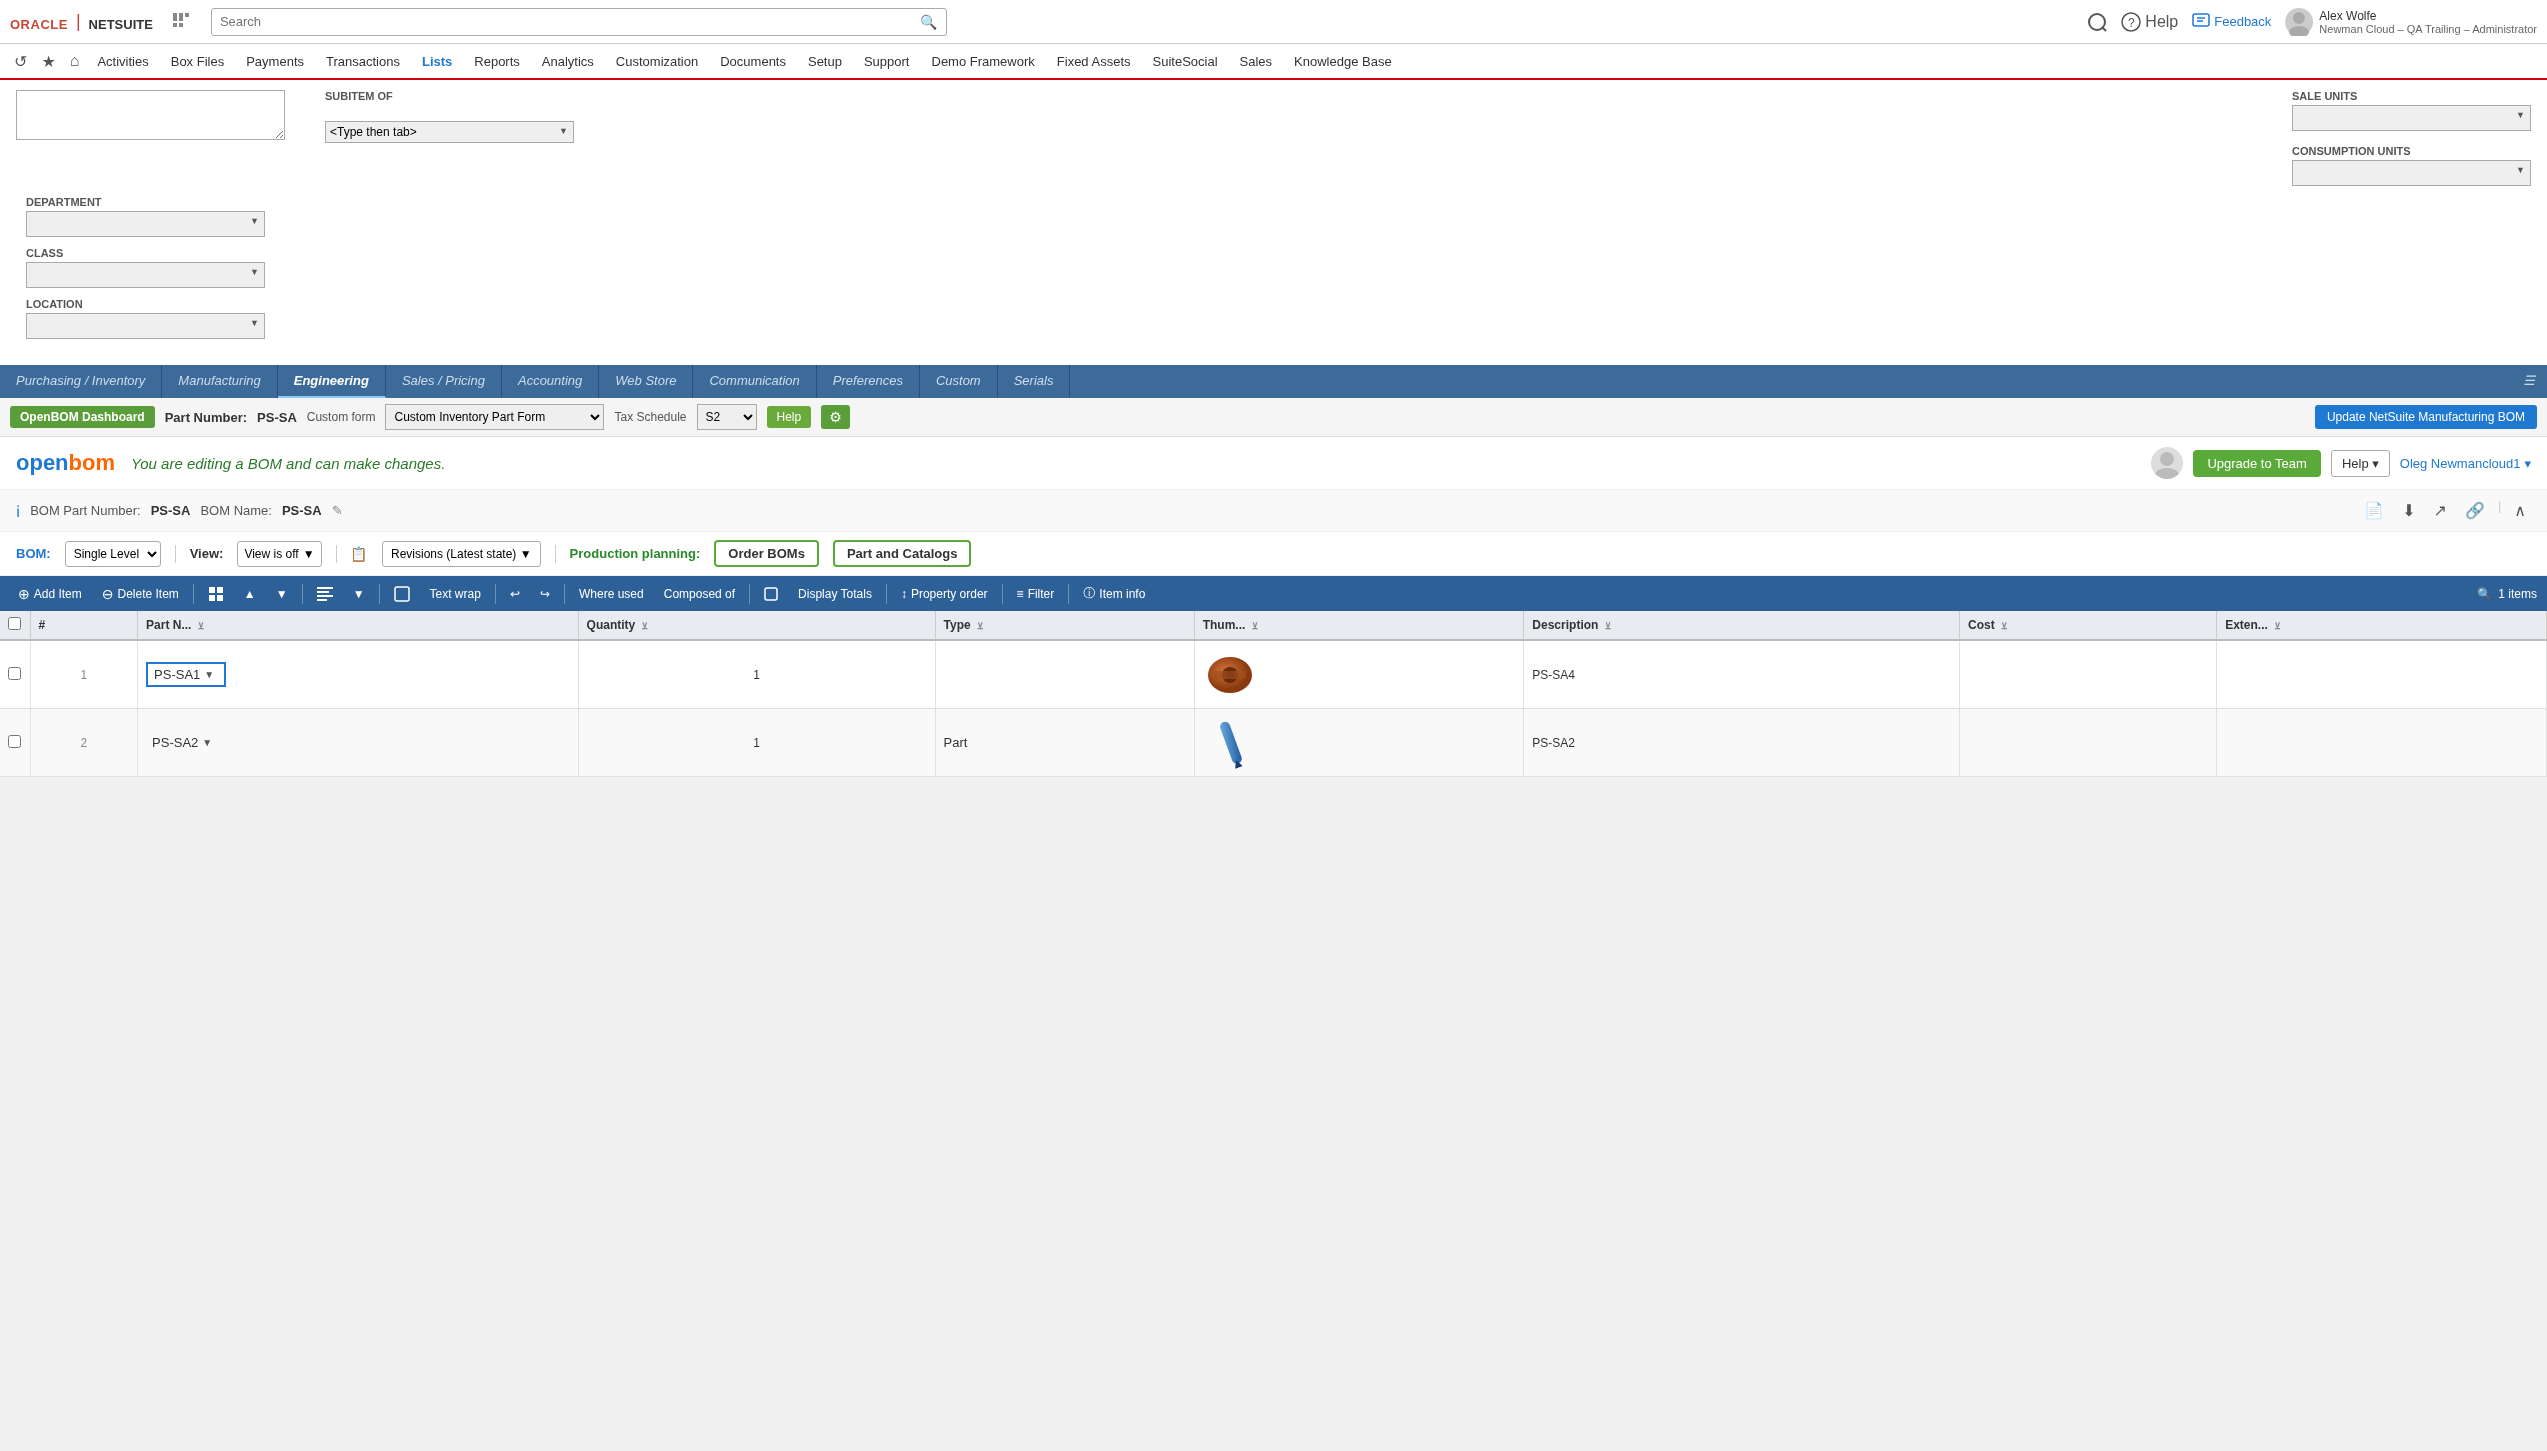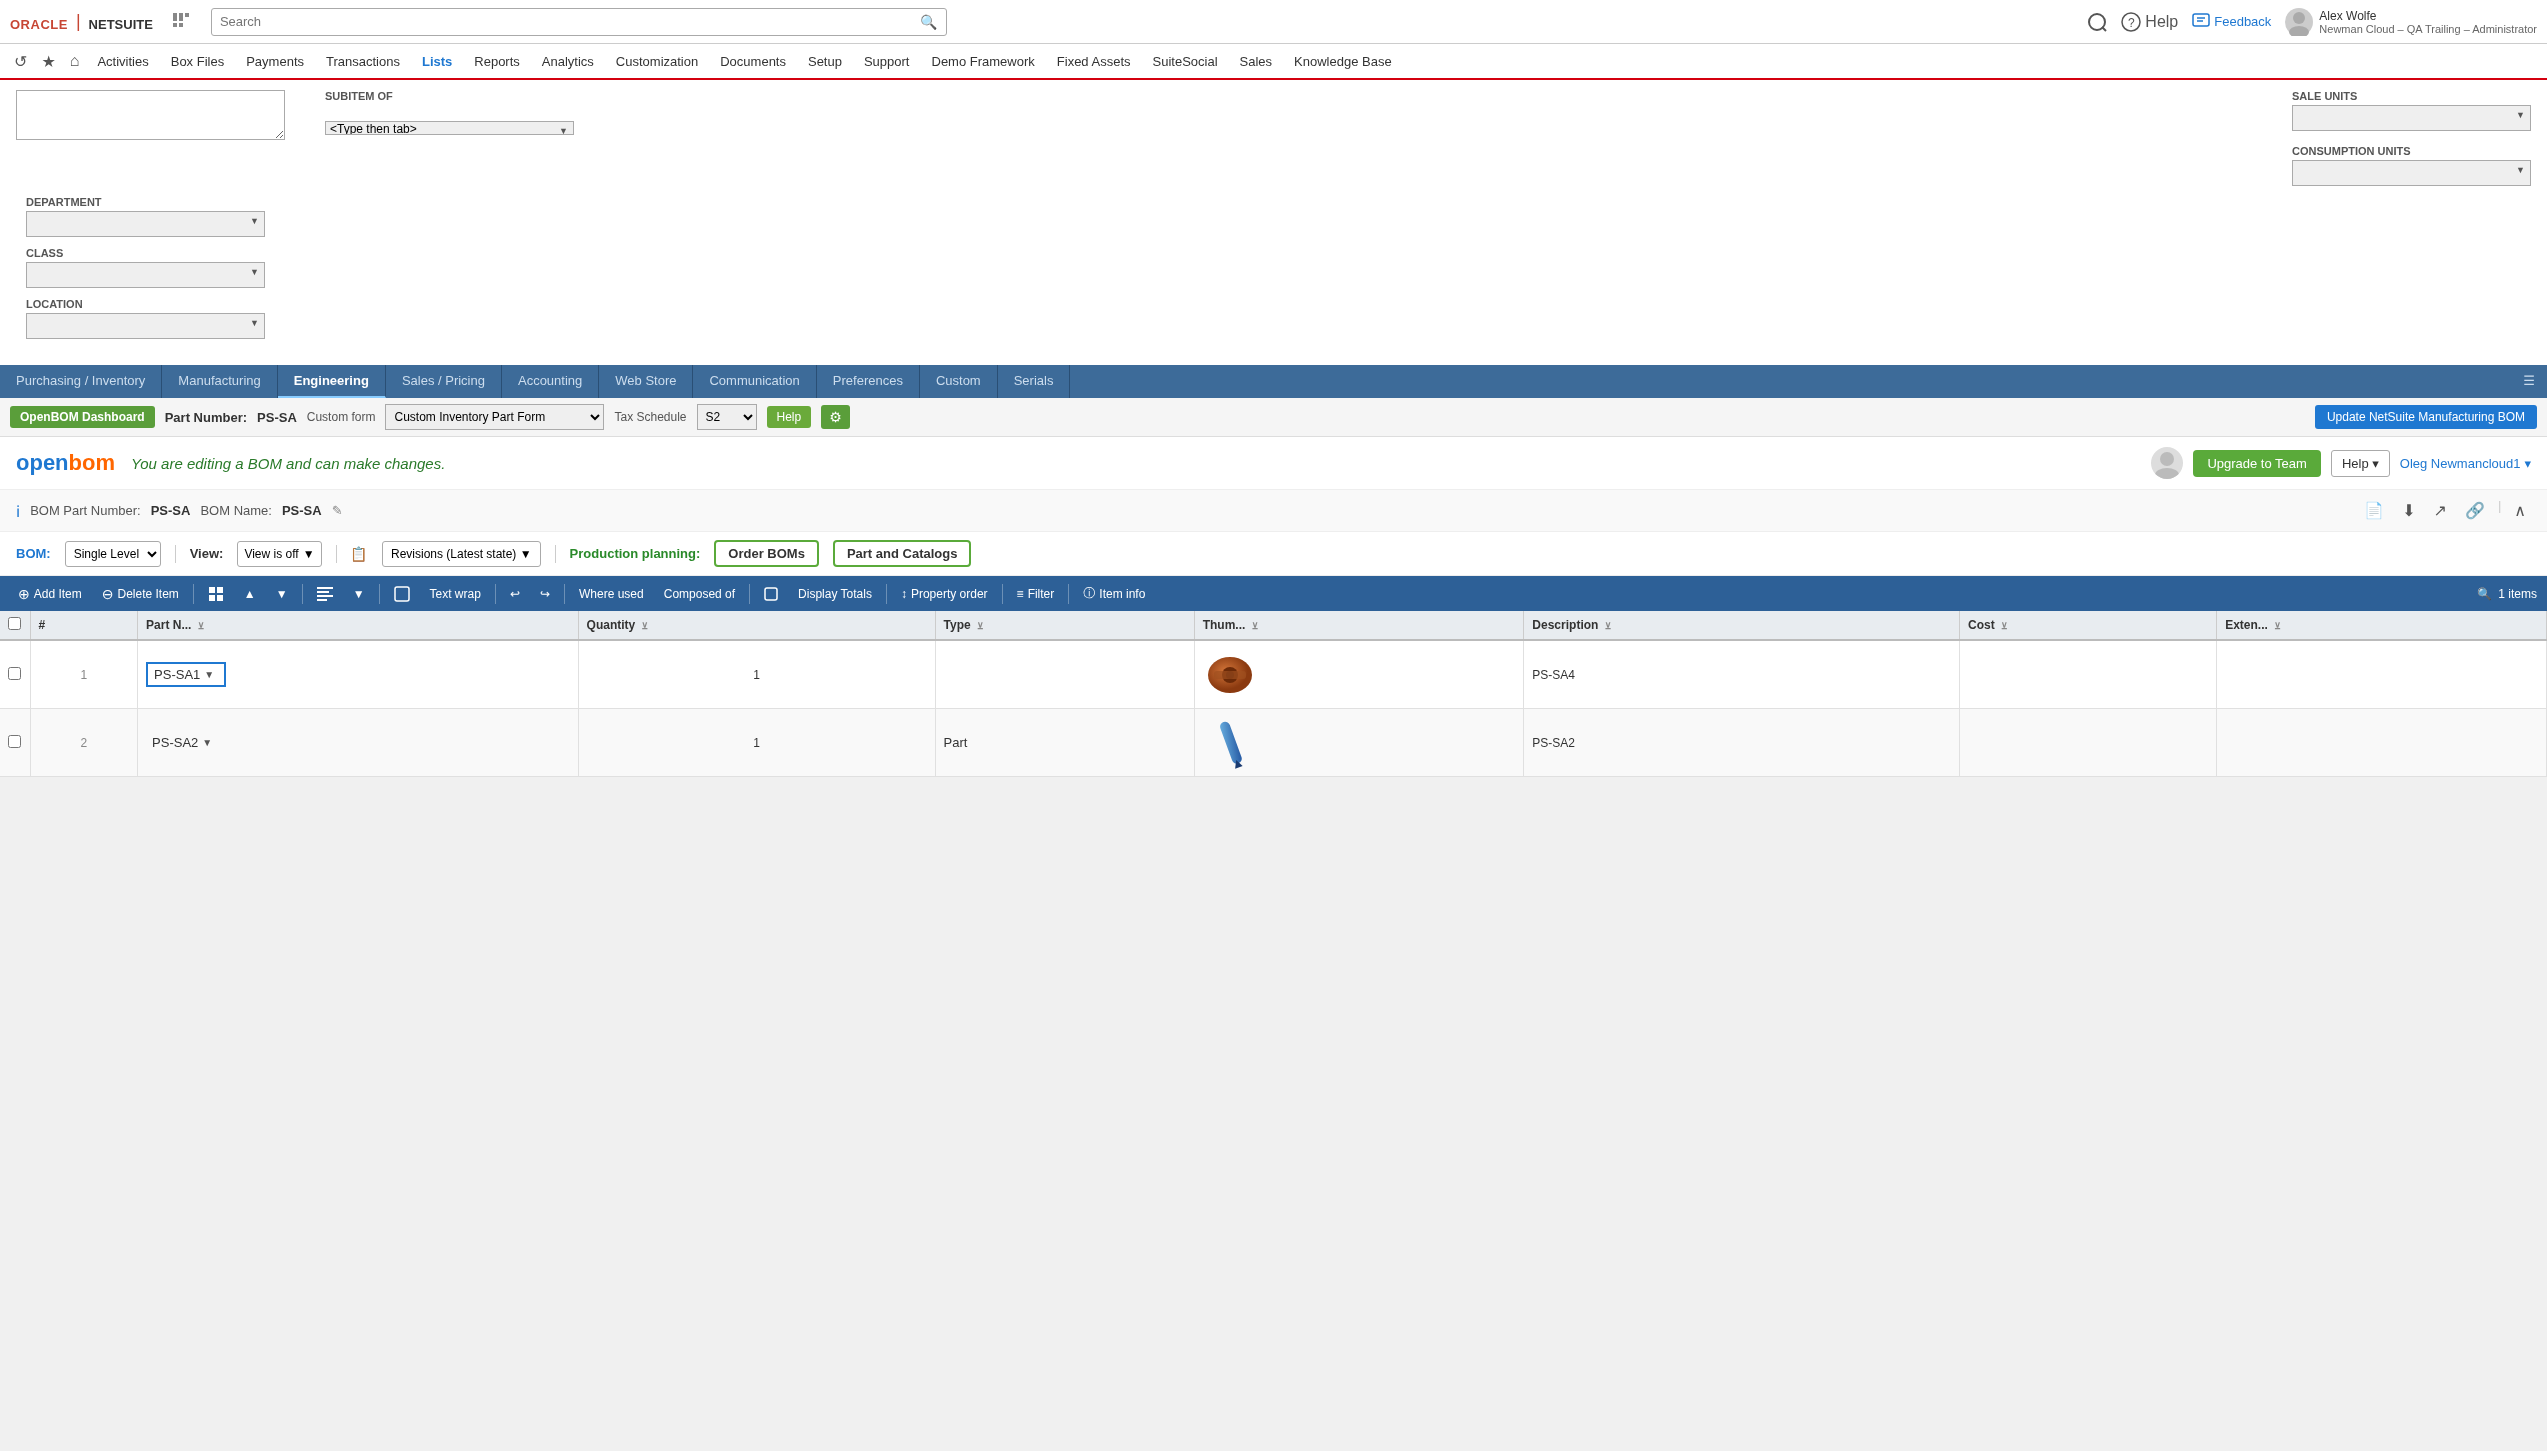--- a/index.html
+++ b/index.html
@@ -187,20 +187,21 @@
       gap: 14px;
       min-width: 239px;
     }
 
     
     .sub-tabs {
       display: flex;
       background: #3d6b99;
       padding: 0;
       overflow-x: auto;
+      font-style: italic;
     }
     .sub-tabs .tab {
       padding: 8px 16px;
       font-size: 13px;
       color: #cde;
       cursor: pointer;
       white-space: nowrap;
       border-right: 1px solid #2a4f75;
     }
     .sub-tabs .tab.active { color: #fff; font-weight: bold; border-bottom: 2px solid #8cf; }
@@ -627,21 +628,21 @@
 
   <div style="display:flex; gap:40px; margin-bottom:10px; align-items:flex-start;">
 
     <div>
       <textarea class="textarea-field" style="width: 269px; height: 50px; border: 1px solid rgb(170, 170, 170);"></textarea>
     </div>
 
     <div style="margin-top:0;">
       <div style="font-size:11px;color:#555;font-weight:bold;text-transform:uppercase;margin-bottom:19px;">SUBITEM OF</div>
       <div style="position:relative;display:inline-block;">
-        <select style="width:249px;height:14px;border:1px solid #aaa;font-size:12px;appearance:none;padding:0 24px 0 4px;">
+        <select style="width:249px;height:22px;border:1px solid #aaa;font-size:12px;appearance:none;padding:0 24px 0 4px;">
           <option>&lt;Type then tab&gt;</option>
         </select>
         <span style="position:absolute;right:6px;top:5px;font-size:9px;pointer-events:none;color:#555;">▼</span>
       </div>
     </div>
 
     <div class="units-area" style="margin-left:auto;">
       <div>
         <div style="font-size:11px;color:#555;font-weight:bold;text-transform:uppercase;margin-bottom:3px;">SALE UNITS</div>
         <div style="position:relative;display:inline-block;">

